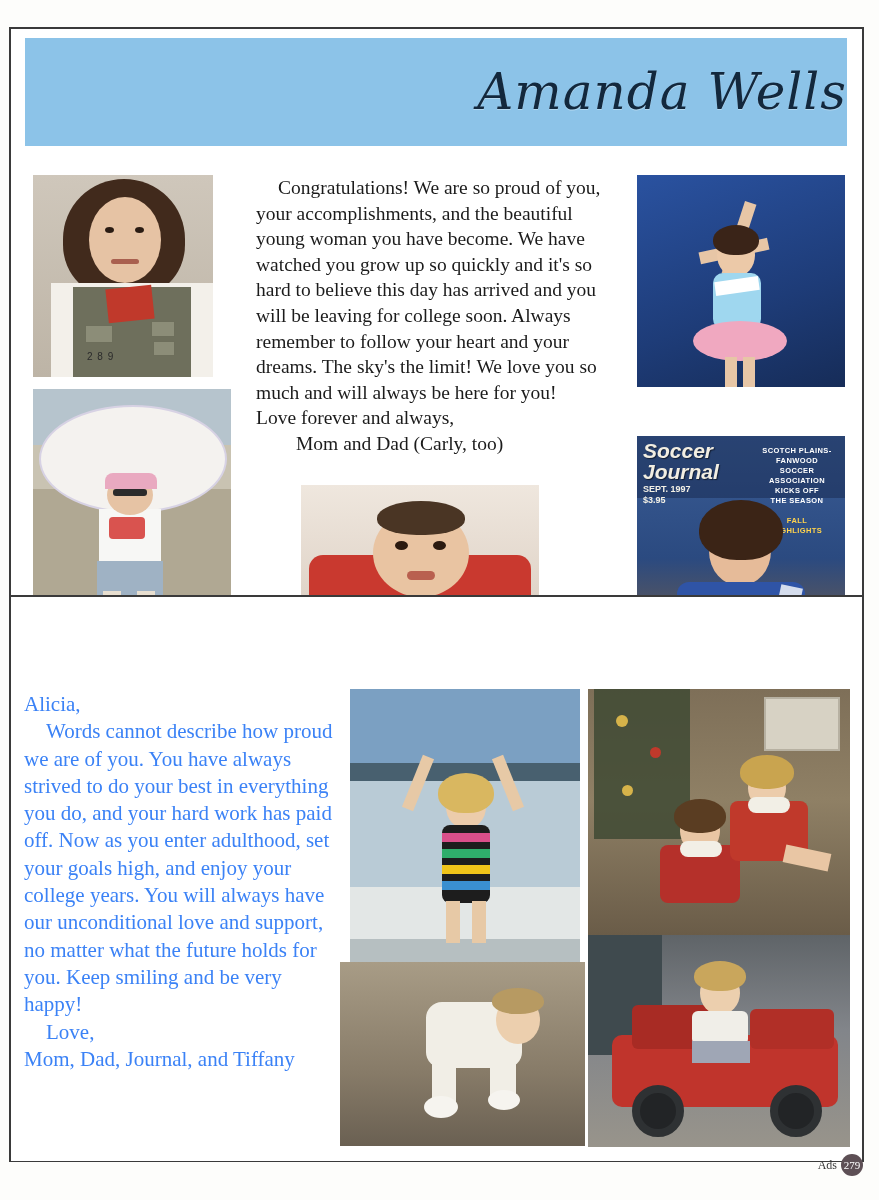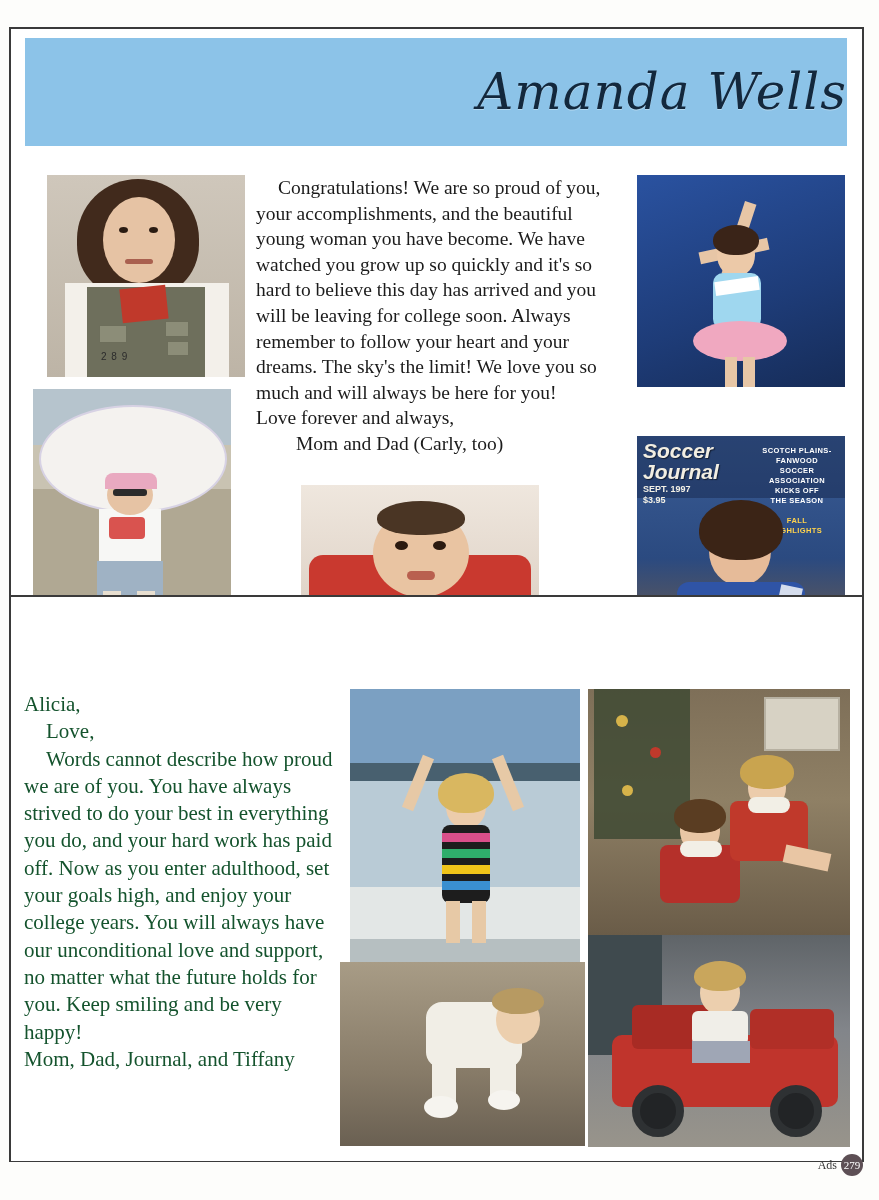--- a/index.html
+++ b/index.html
@@ -73,21 +73,21 @@
     line-height: 25.6px;
     color: #1b1b1b;
   }
   .letter1 p { margin: 0; }
   .indent { text-indent: 22px; }
   .indent2 { text-indent: 40px; }
 
   
   .ph { position: absolute; overflow: hidden; background: #cfcfcf; }
 
-  #photo-scout { left: 36px;  top: 146px; width: 198px; height: 202px;
+  #photo-scout { left: 22px;  top: 146px; width: 180px; height: 202px;
      background: linear-gradient(180deg,#d8d3cb 0%, #cfc8bd 45%, #b9b2a6 100%); }
   #photo-umbrella { left: 22px; top: 360px; width: 198px; height: 228px;
      background: linear-gradient(180deg,#b9c6cf 0%, #d9d3c6 40%, #b5ae9c 100%); }
   #photo-baby { left: 290px; top: 456px; width: 238px; height: 133px;
      background: linear-gradient(180deg,#e6ded6 0%, #d8c8bb 60%, #cbbdb0 100%); }
   #photo-gymnast { left: 626px; top: 146px; width: 208px; height: 212px;
      background: linear-gradient(180deg,#1d3f7a 0%, #2a55a0 55%, #1b3566 100%); }
   #photo-soccer { left: 626px; top: 366px; width: 208px; height: 222px;
      background: linear-gradient(180deg,#2e4f86 0%, #24457a 60%, #5a4638 100%); margin-top: 41px; }
 
@@ -199,21 +199,21 @@
     letter-spacing: 1px;
   }
 
   .letter2 {
     position: absolute;
     left: 13px;
     top: 94px;
     width: 310px;
     font-size: 21px;
     line-height: 27.3px;
-    color: #14532d;
+    color: #3b82f6;
   }
   .letter2 p { margin: 0; }
 
   #photo-beach { left: 339px; top: 92px; width: 230px; height: 344px;
      background: linear-gradient(180deg,#6c93b8 0%, #89aecb 28%, #cfd9dc 58%, #9fb0b8 100%); }
   #photo-christmas { left: 577px; top: 92px; width: 262px; height: 246px;
      background: linear-gradient(180deg,#6d5f4d 0%, #8a7b63 50%, #6b5c49 100%); }
   #photo-crawl { left: 329px; top: 365px; width: 245px; height: 184px;
      background: linear-gradient(180deg,#b0a48f 0%, #8e8270 55%, #6e6454 100%); }
   #photo-jeep { left: 577px; top: 338px; width: 262px; height: 212px;
@@ -347,22 +347,22 @@
 
   </div>
 
   <div class="divider"></div>
 
   <div class="ad2">
 
 
     <div class="letter2">
       <p>Alicia,</p>
+      <p class="indent">Words cannot  describe how proud we are of  you. You have always strived to do your best in everything you do, and your hard work has paid off. Now as you enter adulthood, set your goals high, and enjoy your college years. You  will always have our unconditional love and support, no matter what the future holds for you. Keep smiling and be very happy!</p>
       <p class="indent">Love,</p>
-      <p class="indent">Words cannot  describe how proud we are of  you. You have always strived to do your best in everything you do, and your hard work has paid off. Now as you enter adulthood, set your goals high, and enjoy your college years. You  will always have our unconditional love and support, no matter what the future holds for you. Keep smiling and be very happy!</p>
       <p>Mom, Dad, Journal, and Tiffany</p>
     </div>
 
     <div class="ph" id="photo-beach">
       <div class="rect" style="left:0;top:0;width:100%;height:88px;background:#7ba0c2;"></div>
       <div class="rect" style="left:0;top:74px;width:100%;height:18px;background:#48606f;"></div>
       <div class="rect" style="left:0;top:92px;width:100%;height:118px;background:#b9cbd6;"></div>
       <div class="rect" style="left:0;top:198px;width:100%;height:146px;background:#e3e7e6;"></div>
       <div class="rect" style="left:0;top:250px;width:100%;height:94px;background:#b6bfc1;"></div>
       <div class="rect" style="left:62px;top:66px;width:12px;height:56px;background:#e7c9a6;transform:rotate(22deg);"></div>

